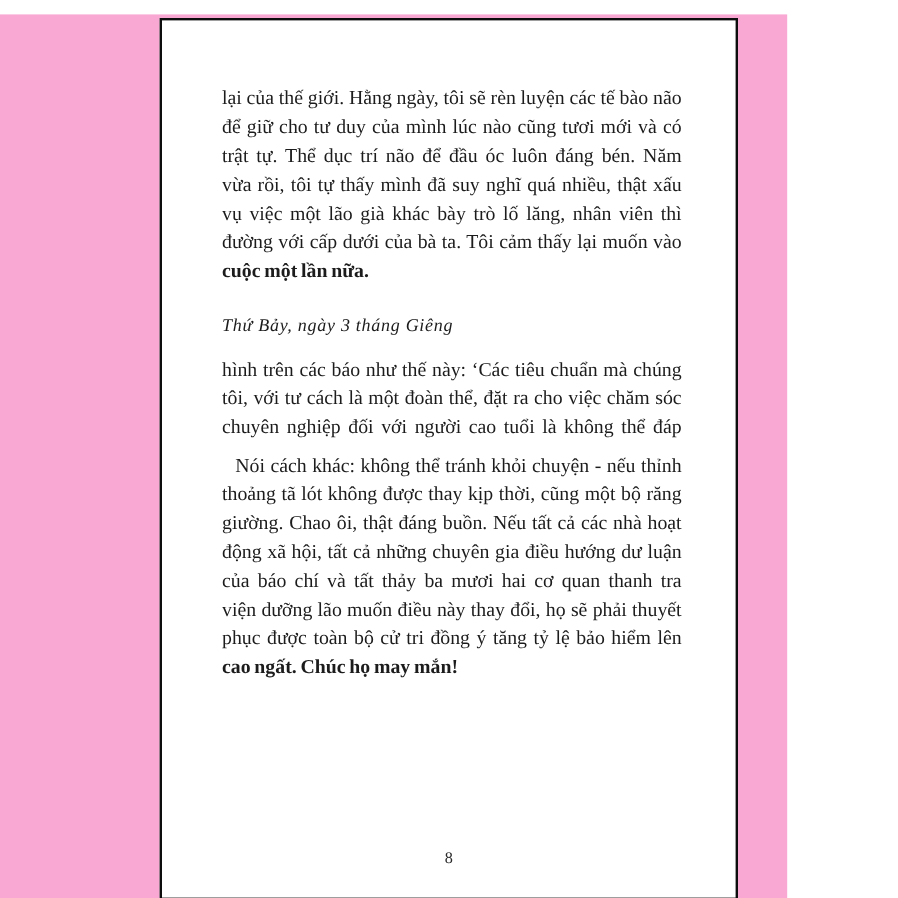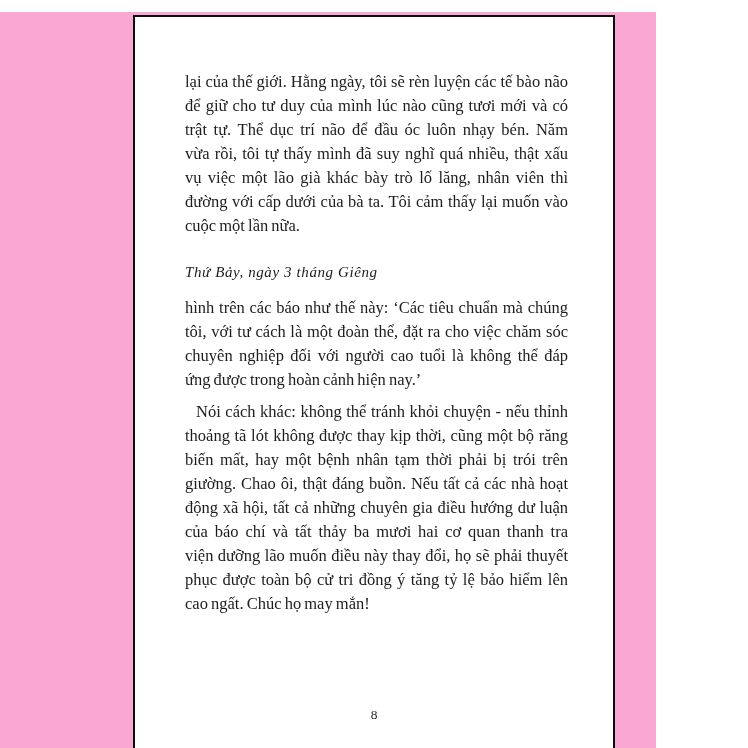--- a/index.html
+++ b/index.html
@@ -39,20 +39,21 @@
     word-spacing: -1px;
     color: #1c1c1c;
   }
   .line {
     text-align: justify;
     text-align-last: justify;
     white-space: normal;
   }
   .line--end {
     text-align-last: left;
+    font-weight: bold;
   }
   .para--indent {
     margin-top: 8px;
   }
   .para--indent .line:first-child {
     text-indent: 11px;
   }
   .heading {
     margin: 18px 0 8px 0;
     font-style: italic;
@@ -74,37 +75,35 @@
 </style>
 </head>
 <body>
 
 <div class="canvas">
   <div class="page">
     <div class="text-block">
       <div class="para">
           <div class="line">lại của thế giới. Hằng ngày, tôi sẽ rèn luyện các tế bào não</div>
           <div class="line">để giữ cho tư duy của mình lúc nào cũng tươi mới và có</div>
-          <div class="line">trật tự. Thể dục trí não để đầu óc luôn nhạy bén. Năm</div>
+          <div class="line">trật tự. Thể dục trí não để đầu óc luôn đáng bén. Năm</div>
           <div class="line">vừa rồi, tôi tự thấy mình đã suy nghĩ quá nhiều, thật xấu</div>
           <div class="line">vụ việc một lão già khác bày trò lố lăng, nhân viên thì</div>
           <div class="line">đường với cấp dưới của bà ta. Tôi cảm thấy lại muốn vào</div>
           <div class="line line--end">cuộc một lần nữa.</div>
         </div>
       <h2 class="heading">Thứ Bảy, ngày 3 tháng Giêng</h2>
       <div class="para">
           <div class="line">hình trên các báo như thế này: ‘Các tiêu chuẩn mà chúng</div>
           <div class="line">tôi, với tư cách là một đoàn thể, đặt ra cho việc chăm sóc</div>
           <div class="line">chuyên nghiệp đối với người cao tuổi là không thể đáp</div>
-          <div class="line line--end">ứng được trong hoàn cảnh hiện nay.’</div>
         </div>
       <div class="para para--indent">
           <div class="line">Nói cách khác: không thể tránh khỏi chuyện - nếu thỉnh</div>
           <div class="line">thoảng tã lót không được thay kịp thời, cũng một bộ răng</div>
-          <div class="line">biến mất, hay một bệnh nhân tạm thời phải bị trói trên</div>
           <div class="line">giường. Chao ôi, thật đáng buồn. Nếu tất cả các nhà hoạt</div>
           <div class="line">động xã hội, tất cả những chuyên gia điều hướng dư luận</div>
           <div class="line">của báo chí và tất thảy ba mươi hai cơ quan thanh tra</div>
           <div class="line">viện dưỡng lão muốn điều này thay đổi, họ sẽ phải thuyết</div>
           <div class="line">phục được toàn bộ cử tri đồng ý tăng tỷ lệ bảo hiểm lên</div>
           <div class="line line--end">cao ngất. Chúc họ may mắn!</div>
         </div>
     </div>
     <div class="page-number">8</div>
   </div>

